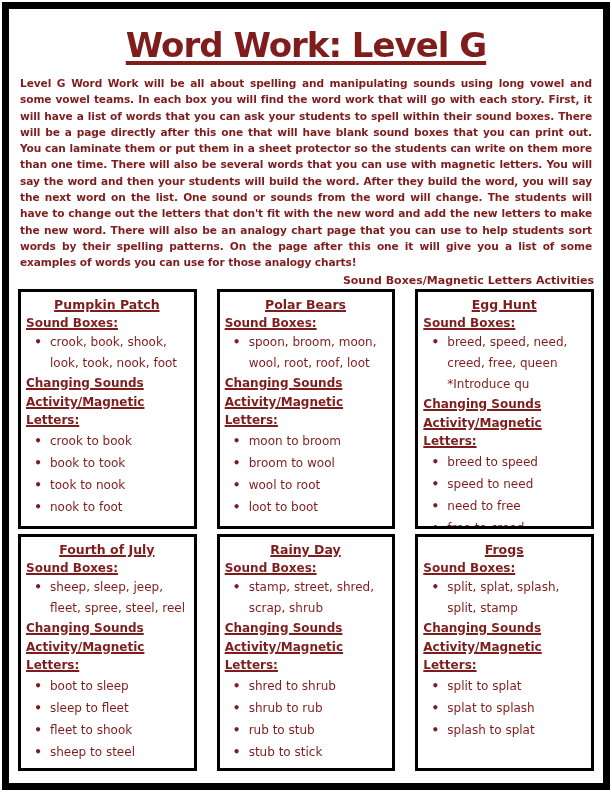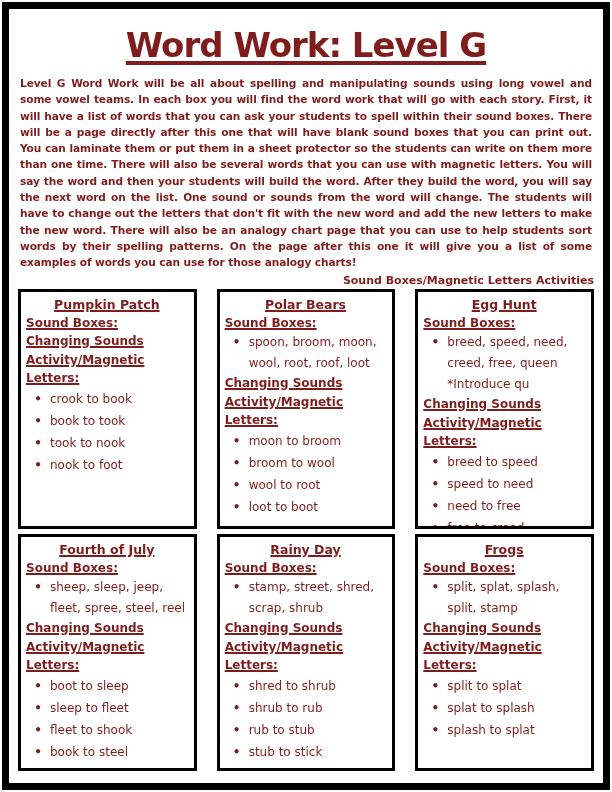--- a/index.html
+++ b/index.html
@@ -98,20 +98,23 @@
 
     <p class="intro">Level G Word Work will be all about spelling and manipulating sounds using long vowel and some vowel teams. In each box you will find the word work that will go with each story. First, it will have a list of words that you can ask your students to spell within their sound boxes. There will be a page directly after this one that will have blank sound boxes that you can print out. You can laminate them or put them in a sheet protector so the students can write on them more than one time. There will also be several words that you can use with magnetic letters. You will say the word and then your students will build the word. After they build the word, you will say the next word on the list. One sound or sounds from the word will change. The students will have to change out the letters that don't fit with the new word and add the new letters to make the new word. There will also be an analogy chart page that you can use to help students sort words by their spelling patterns. On the page after this one it will give you a list of some examples of words you can use for those analogy charts!</p>
 
     <div class="section-heading">Sound Boxes/Magnetic Letters Activities</div>
 
     <div class="grid">
 
       <div class="box">
         <div class="box-title">Pumpkin Patch</div>
         <span class="box-label">Sound Boxes:</span>
+        <div class="bullet-row">
+          <span class="bullet-text">crook, book, shook, look, took, nook, foot</span>
+        </div>
         <span class="box-label">Changing Sounds</span>
         <span class="box-label">Activity/Magnetic Letters:</span>
         <ul class="change-list">
             <li>crook to book</li>
             <li>book to took</li>
             <li>took to nook</li>
             <li>nook to foot</li>
           </ul>
       </div>
 
@@ -152,21 +155,21 @@
         <span class="box-label">Sound Boxes:</span>
         <div class="bullet-row">
           <span class="bullet-text">sheep, sleep, jeep, fleet, spree, steel, reel</span>
         </div>
         <span class="box-label">Changing Sounds</span>
         <span class="box-label">Activity/Magnetic Letters:</span>
         <ul class="change-list">
             <li>boot to sleep</li>
             <li>sleep to fleet</li>
             <li>fleet to shook</li>
-            <li>book to steel</li>
+            <li>sheep to steel</li>
           </ul>
       </div>
 
       <div class="box">
         <div class="box-title">Rainy Day</div>
         <span class="box-label">Sound Boxes:</span>
         <div class="bullet-row">
           <span class="bullet-text">stamp, street, shred, scrap, shrub</span>
         </div>
         <span class="box-label">Changing Sounds</span>

